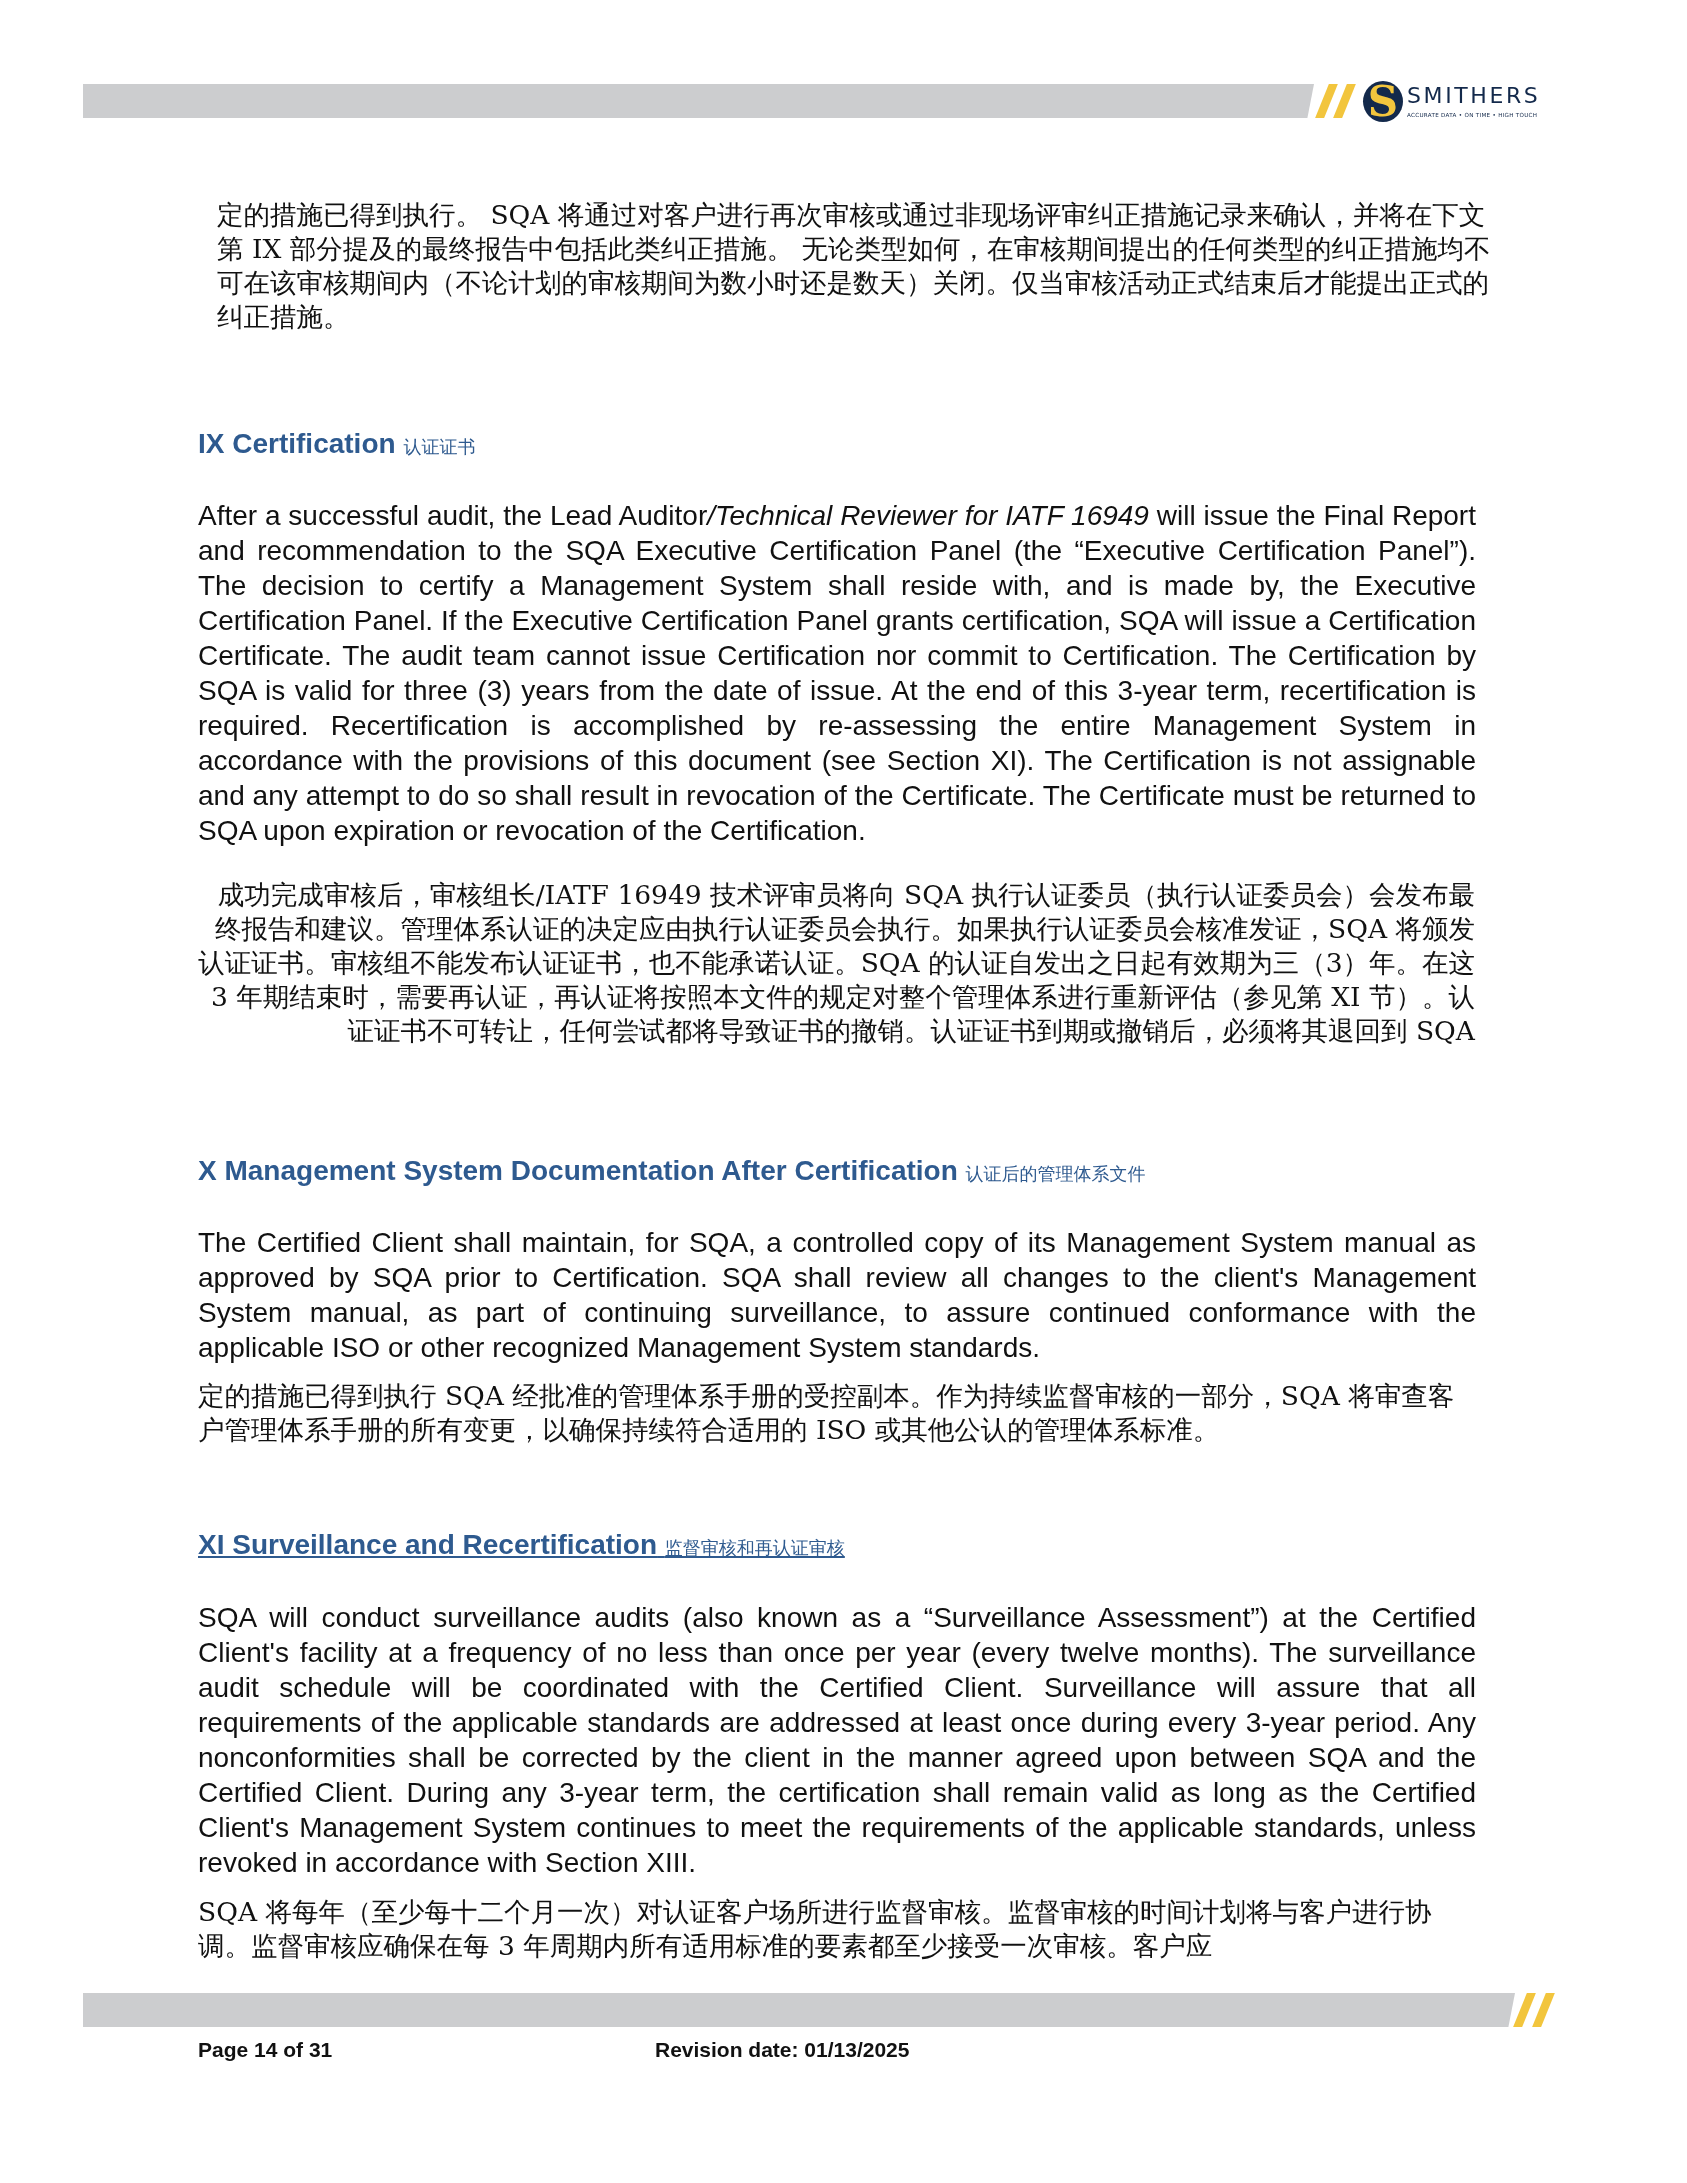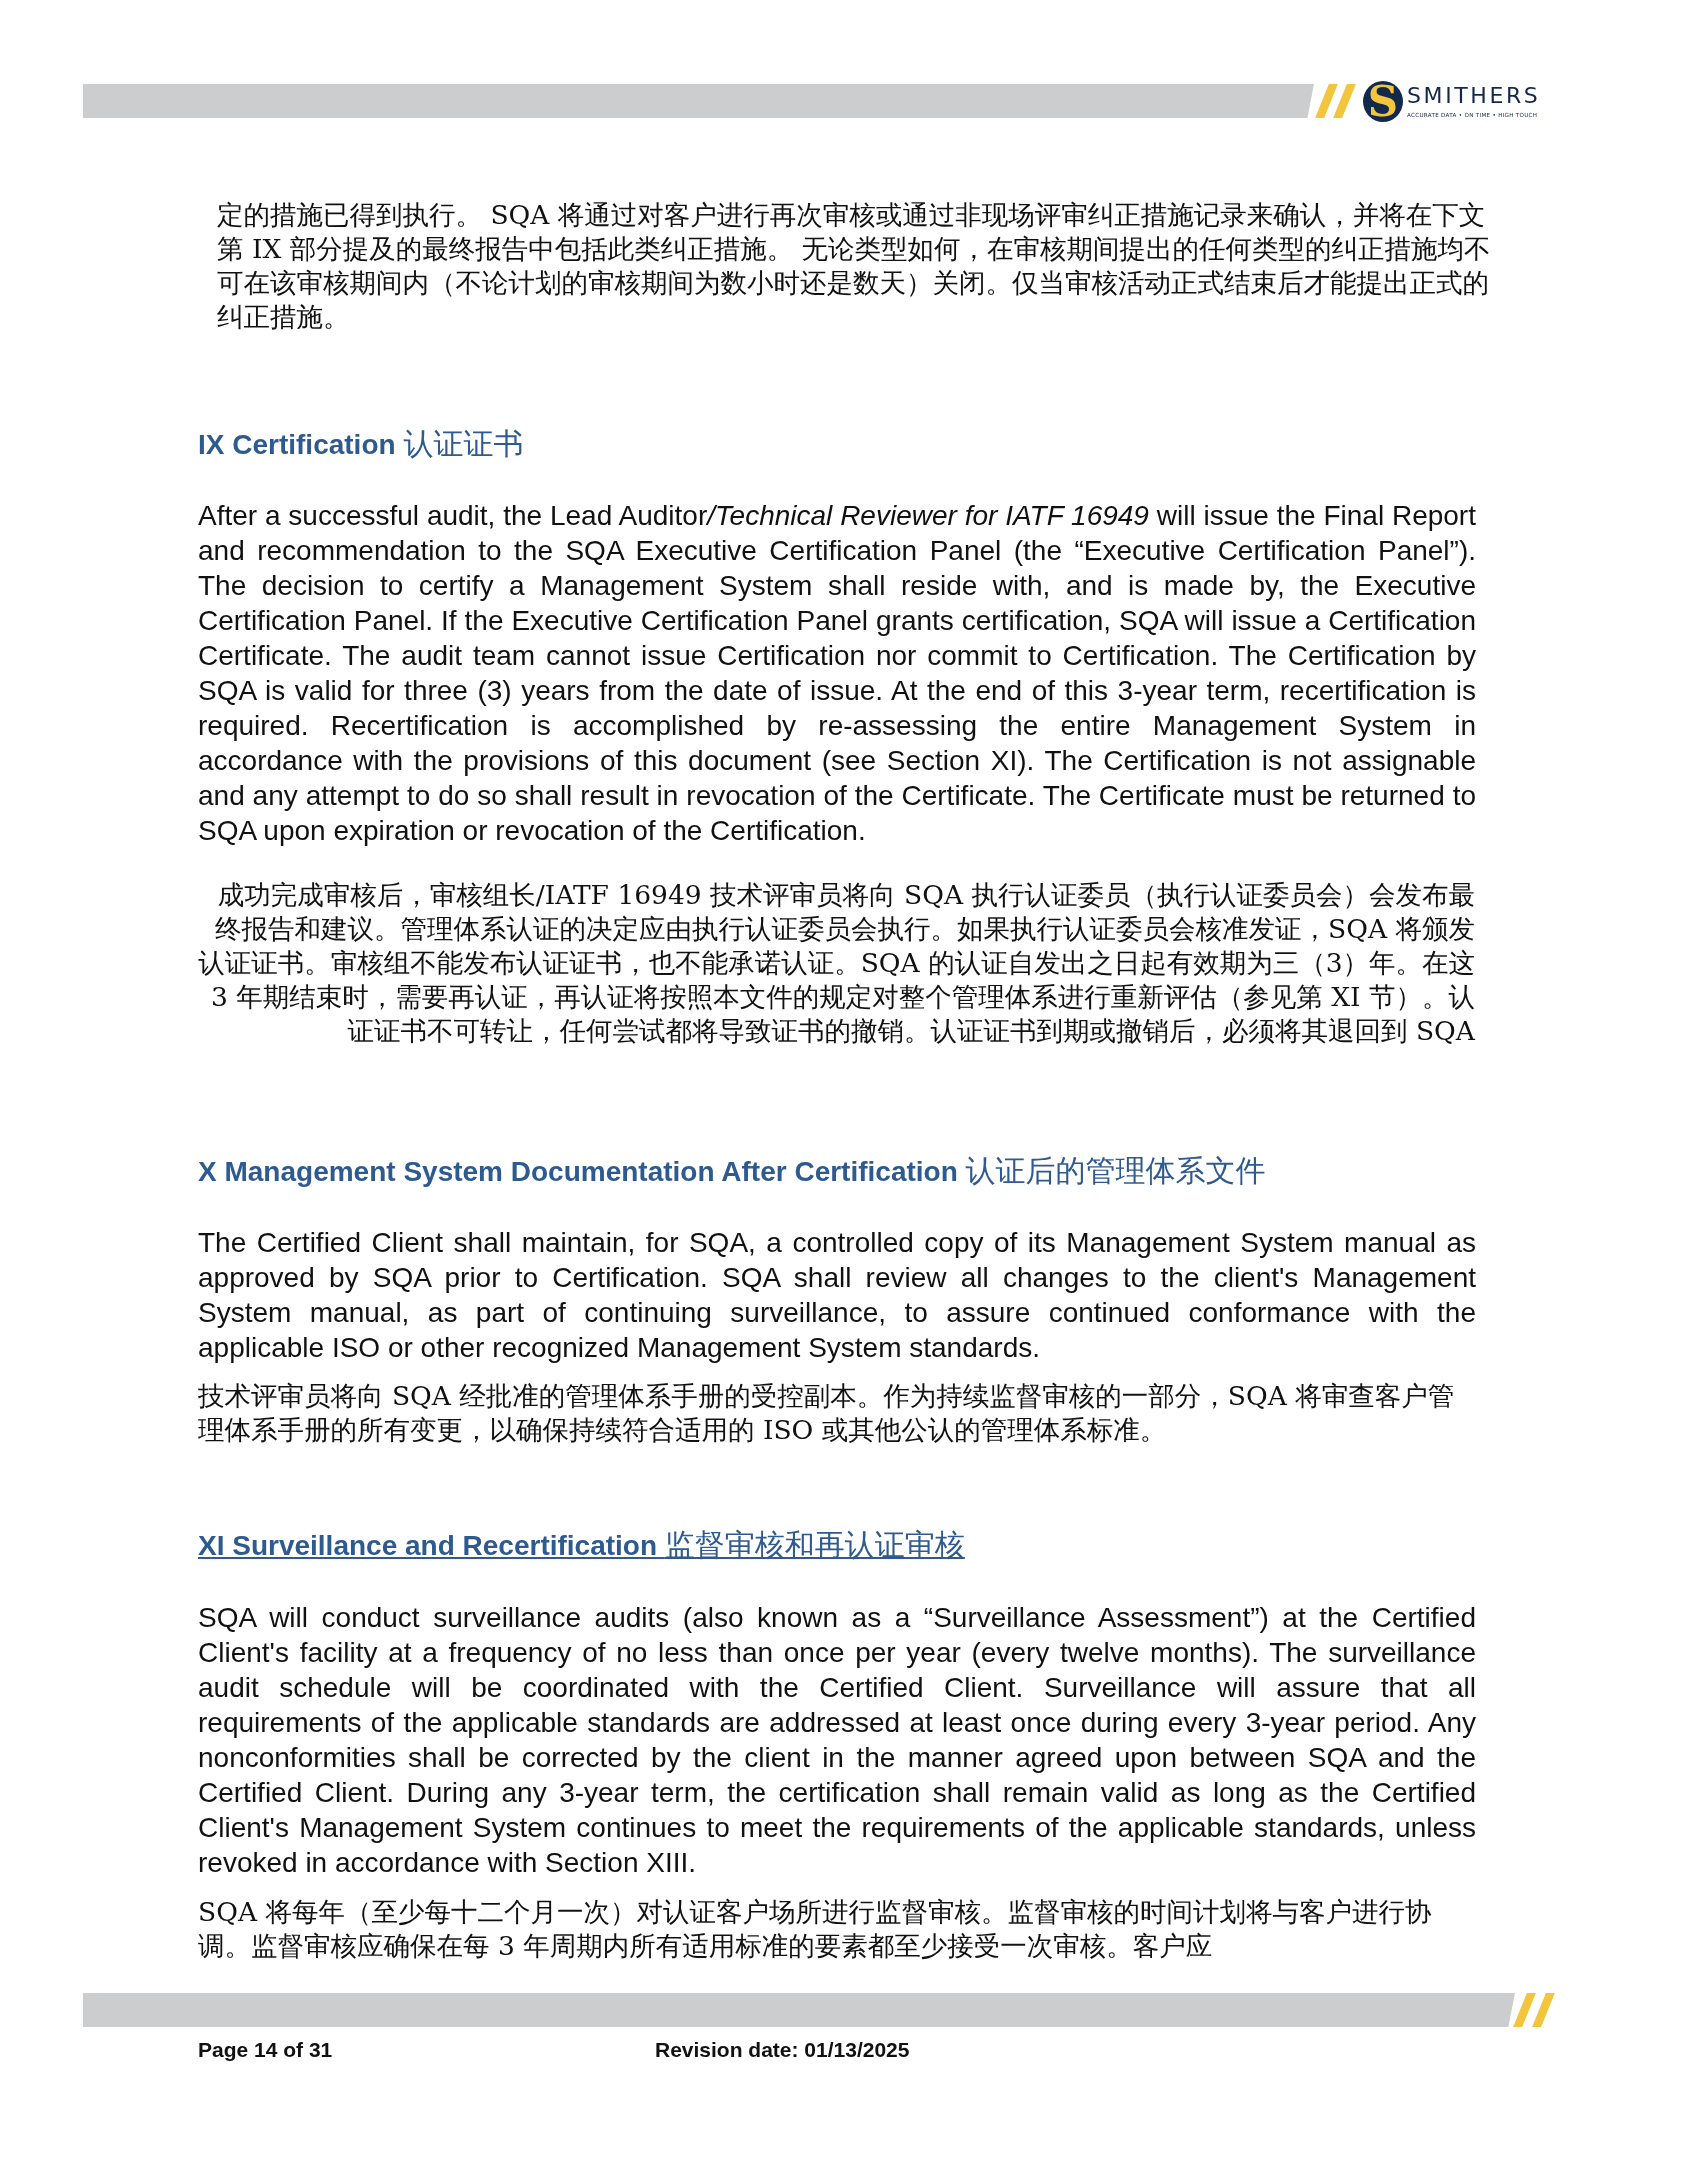--- a/index.html
+++ b/index.html
@@ -21,21 +21,21 @@
 
     
     .content { position: absolute; left: 198px; top: 0; width: 1283px; }
     .cn { position: absolute; left: 0; width: 1277px; font-family: "DejaVu Serif", "Liberation Serif", serif;
       font-size: 26.5px; line-height: 34px; color: #111; }
     .en { position: absolute; left: 0; width: 1278px; font-family: "Liberation Sans", sans-serif;
       font-size: 28px; line-height: 35px; color: #111; text-align: justify; text-align-last: left; }
     .en i { font-style: italic; }
     .h { position: absolute; left: 0; font-family: "Liberation Sans", sans-serif; font-weight: bold;
       font-size: 28px; color: #2e5a8f; white-space: nowrap; line-height: 33px; }
-    .h .hcn { font-family: "DejaVu Serif", "Liberation Serif", serif; font-weight: normal; font-size: 30px; }
+    .h .hcn { font-family: "DejaVu Serif", "Liberation Serif", serif; font-weight: normal; font-size: 18px; }
 
     
     .ftr-bar { position: absolute; left: 83px; top: 1993px; width: 1432px; height: 34px; background: #cccdcf;
       clip-path: polygon(0 0, 100% 0, calc(100% - 6.6px) 100%, 0 100%); }
     .ftr-text { position: absolute; top: 2038px; font-family: "Liberation Sans", sans-serif; font-weight: bold;
       font-size: 21px; color: #111; line-height: 24px; white-space: nowrap; }
   </style>
 </head>
 <body>
 
@@ -61,21 +61,21 @@
       <span class="hcn">认证证书</span>
     </div>
     <div class="en" style="top:498px;"><span>After a successful audit, the Lead Auditor</span><i>/Technical Reviewer for IATF 16949</i><span> will issue the Final Report and recommendation to the SQA Executive Certification Panel (the “Executive Certification Panel”). The decision to certify a Management System shall reside with, and is made by, the Executive Certification Panel. If the Executive Certification Panel grants certification, SQA will issue a Certification Certificate. The audit team cannot issue Certification nor commit to Certification. The Certification by SQA is valid for three (3) years from the date of issue. At the end of this 3-year term, recertification is required. Recertification is accomplished by re-assessing the entire Management System in accordance with the provisions of this document (see Section XI). The Certification is not assignable and any attempt to do so shall result in revocation of the Certificate. The Certificate must be returned to SQA upon expiration or revocation of the Certification.</span></div>
     <div class="cn" style="top:878px;text-align:right;">成功完成审核后，审核组长/IATF 16949 技术评审员将向 SQA 执行认证委员（执行认证委员会）会发布最终报告和建议。管理体系认证的决定应由执行认证委员会执行。如果执行认证委员会核准发证，SQA 将颁发认证证书。审核组不能发布认证证书，也不能承诺认证。SQA 的认证自发出之日起有效期为三（3）年。在这 3 年期结束时，需要再认证，再认证将按照本文件的规定对整个管理体系进行重新评估（参见第 XI 节）。认证证书不可转让，任何尝试都将导致证书的撤销。认证证书到期或撤销后，必须将其退回到 SQA</div>
 
     <div class="h" style="top:1154px;">
       <span>X Management System Documentation After Certification</span>
       <span class="hcn">认证后的管理体系文件</span>
     </div>
     <div class="en" style="top:1225px;">The Certified Client shall maintain, for SQA, a controlled copy of its Management System manual as approved by SQA prior to Certification. SQA shall review all changes to the client's Management System manual, as part of continuing surveillance, to assure continued conformance with the applicable ISO or other recognized Management System standards.</div>
-    <div class="cn" style="top:1379px;">技术评审员将向 SQA 经批准的管理体系手册的受控副本。作为持续监督审核的一部分，SQA 将审查客户管理体系手册的所有变更，以确保持续符合适用的 ISO 或其他公认的管理体系标准。</div>
+    <div class="cn" style="top:1379px;">定的措施已得到执行 SQA 经批准的管理体系手册的受控副本。作为持续监督审核的一部分，SQA 将审查客户管理体系手册的所有变更，以确保持续符合适用的 ISO 或其他公认的管理体系标准。</div>
 
     <div class="h" style="top:1528px;text-decoration:underline;">
       <span>XI Surveillance and Recertification</span>
       <span class="hcn">监督审核和再认证审核</span>
     </div>
     <div class="en" style="top:1600px;">SQA will conduct surveillance audits (also known as a “Surveillance Assessment”) at the Certified Client's facility at a frequency of no less than once per year (every twelve months). The surveillance audit schedule will be coordinated with the Certified Client. Surveillance will assure that all requirements of the applicable standards are addressed at least once during every 3-year period. Any nonconformities shall be corrected by the client in the manner agreed upon between SQA and the Certified Client. During any 3-year term, the certification shall remain valid as long as the Certified Client's Management System continues to meet the requirements of the applicable standards, unless revoked in accordance with Section XIII.</div>
     <div class="cn" style="top:1895px;">SQA 将每年（至少每十二个月一次）对认证客户场所进行监督审核。监督审核的时间计划将与客户进行协调。监督审核应确保在每 3 年周期内所有适用标准的要素都至少接受一次审核。客户应</div>
   </div>
 
   <div class="ftr-bar"></div>

